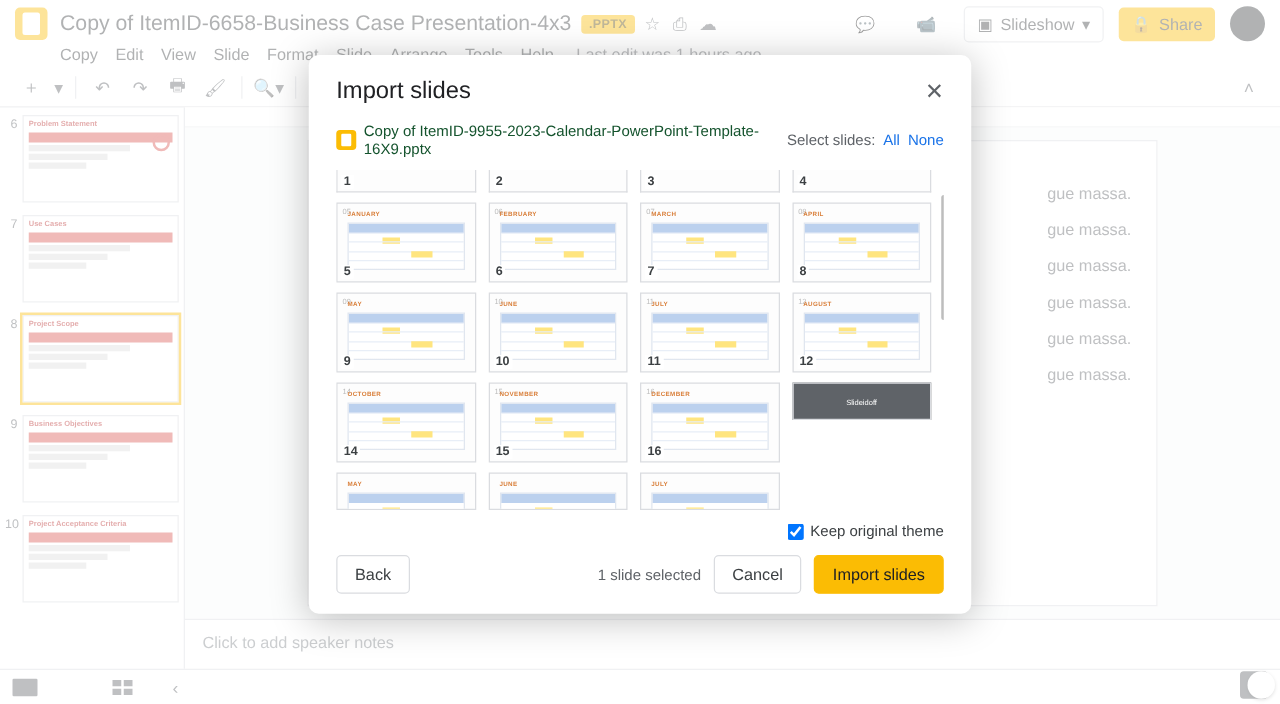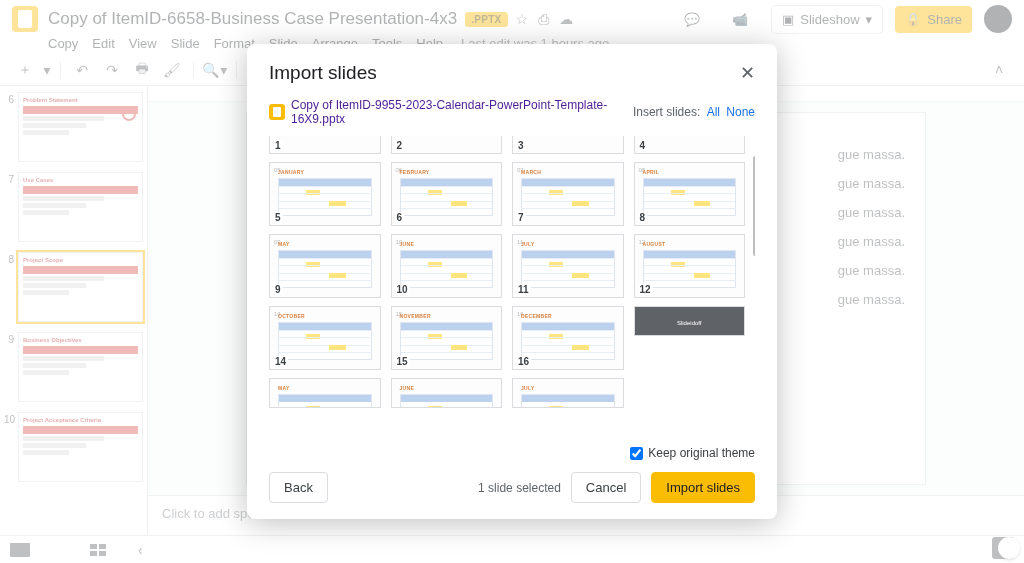--- a/index.html
+++ b/index.html
@@ -62,21 +62,21 @@
   
   .overlay { position:absolute; inset:0; background:rgba(255,255,255,0.6); display:flex; align-items:flex-start; justify-content:center; padding-top:44px; }
   .modal { width:530px; background:#fff; border-radius:8px; box-shadow:0 4px 30px rgba(0,0,0,0.25); padding:18px 22px 16px 22px; }
   .modal-header { display:flex; align-items:center; margin-bottom:14px; }
   .modal-title { font-size:19px; color:#202124; }
   .modal-close { margin-left:auto; color:#5f6368; font-size:18px; cursor:pointer; }
 
   .source-row { display:flex; align-items:center; font-size:12px; margin-bottom:10px; }
   .src-icon { width:16px;height:16px;background:#fbbc04;border-radius:3px;margin-right:6px;display:flex;align-items:center;justify-content:center; }
   .src-icon::after { content:""; width:8px;height:10px;background:#fff;border-radius:1px; }
-  .src-name { color:#4c1d95; flex:1; }
+  .src-name { color:#14532d; flex:1; }
   .select-slides { color:#5f6368; }
   .link-a { color:#1a73e8; cursor:pointer; margin-left:3px; }
 
   .grid-wrap { height:282px; overflow:hidden; position:relative; }
   .grid-scroll { position:absolute; right:-2px; top:20px; width:4px; height:100px; background:#bdbdbd; border-radius:2px; }
   .import-grid { display:grid; grid-template-columns:repeat(4, 1fr); gap:8px 10px; padding-right:10px; }
   .imp-thumb { border:1px solid #dadce0; position:relative; height:64px; background:#fdfdfd; cursor:pointer; }
   .imp-thumb.partial { height:18px; border-top:none; }
   .imp-thumb.selected { outline:2px solid #1a73e8; border-color:#1a73e8; }
   .imp-num { position:absolute; left:3px; bottom:2px; font-size:10px; font-weight:bold; color:#3c4043; background:#fff; padding:0 2px; }
@@ -85,21 +85,21 @@
   .cal-month { font-size:5px; color:#d97f3a; font-weight:bold; letter-spacing:0.3px; }
   .cal-month-num { position:absolute; top:4px; left:4px; font-size:6px; color:#bbb; }
   .cal-grid { margin-top:3px; height:38px; background:linear-gradient(#bcd1ee 0 20%, #fff 20% 100%); border:1px solid #e0e6ef; position:relative; }
   .cal-grid::before, .cal-grid::after { content:""; position:absolute; background:#ffe57f; height:5px; }
   .cal-grid::before { left:30%; top:30%; width:15%; }
   .cal-grid::after { left:55%; top:60%; width:18%; }
   .cal-line { position:absolute; left:0; right:0; height:1px; background:#e8eef7; }
   .imp-dark { background:#5f6368; }
   .imp-dark-label { position:absolute; left:0;right:0; top:46%; text-align:center; color:#fff; font-size:6px; }
 
-  .modal-footer { display:flex; align-items:flex-start; margin-top:28px; }
+  .modal-footer { display:flex; align-items:flex-start; margin-top:0; }
   .keep-theme { display:flex; align-items:center; gap:5px; font-size:12px; color:#3c4043; margin-left:auto; }
   .footer-row2 { display:flex; align-items:center; margin-top:12px; gap:10px; }
   .btn { border:1px solid #dadce0; background:#fff; padding:7px 14px; border-radius:4px; font-size:13px; color:#3c4043; cursor:pointer; }
   .btn.primary { background:#fbbc04; border-color:#fbbc04; color:#202124; font-weight:500; }
   .sel-count { color:#5f6368; font-size:12px; margin-left:auto; }
 </style>
 </head>
 <body>
 
 <div class="titlebar">
@@ -242,21 +242,21 @@
 <div class="overlay">
   <div class="modal">
     <div class="modal-header">
       <div class="modal-title">Import slides</div>
       <div class="modal-close">✕</div>
     </div>
     <div class="source-row">
       <div class="src-icon"></div>
       <div class="src-name">Copy of ItemID-9955-2023-Calendar-PowerPoint-Template-16X9.pptx</div>
       <div class="select-slides">
-        <span>Insert slides:</span>
+        <span>Select slides:</span>
         <span class="link-a">All</span>
         <span class="link-a">None</span>
       </div>
     </div>
 
     <div class="grid-wrap">
       <div class="import-grid" id="import-grid">
           <div class="imp-thumb partial">
             <div class="imp-num">1</div>
           </div>

